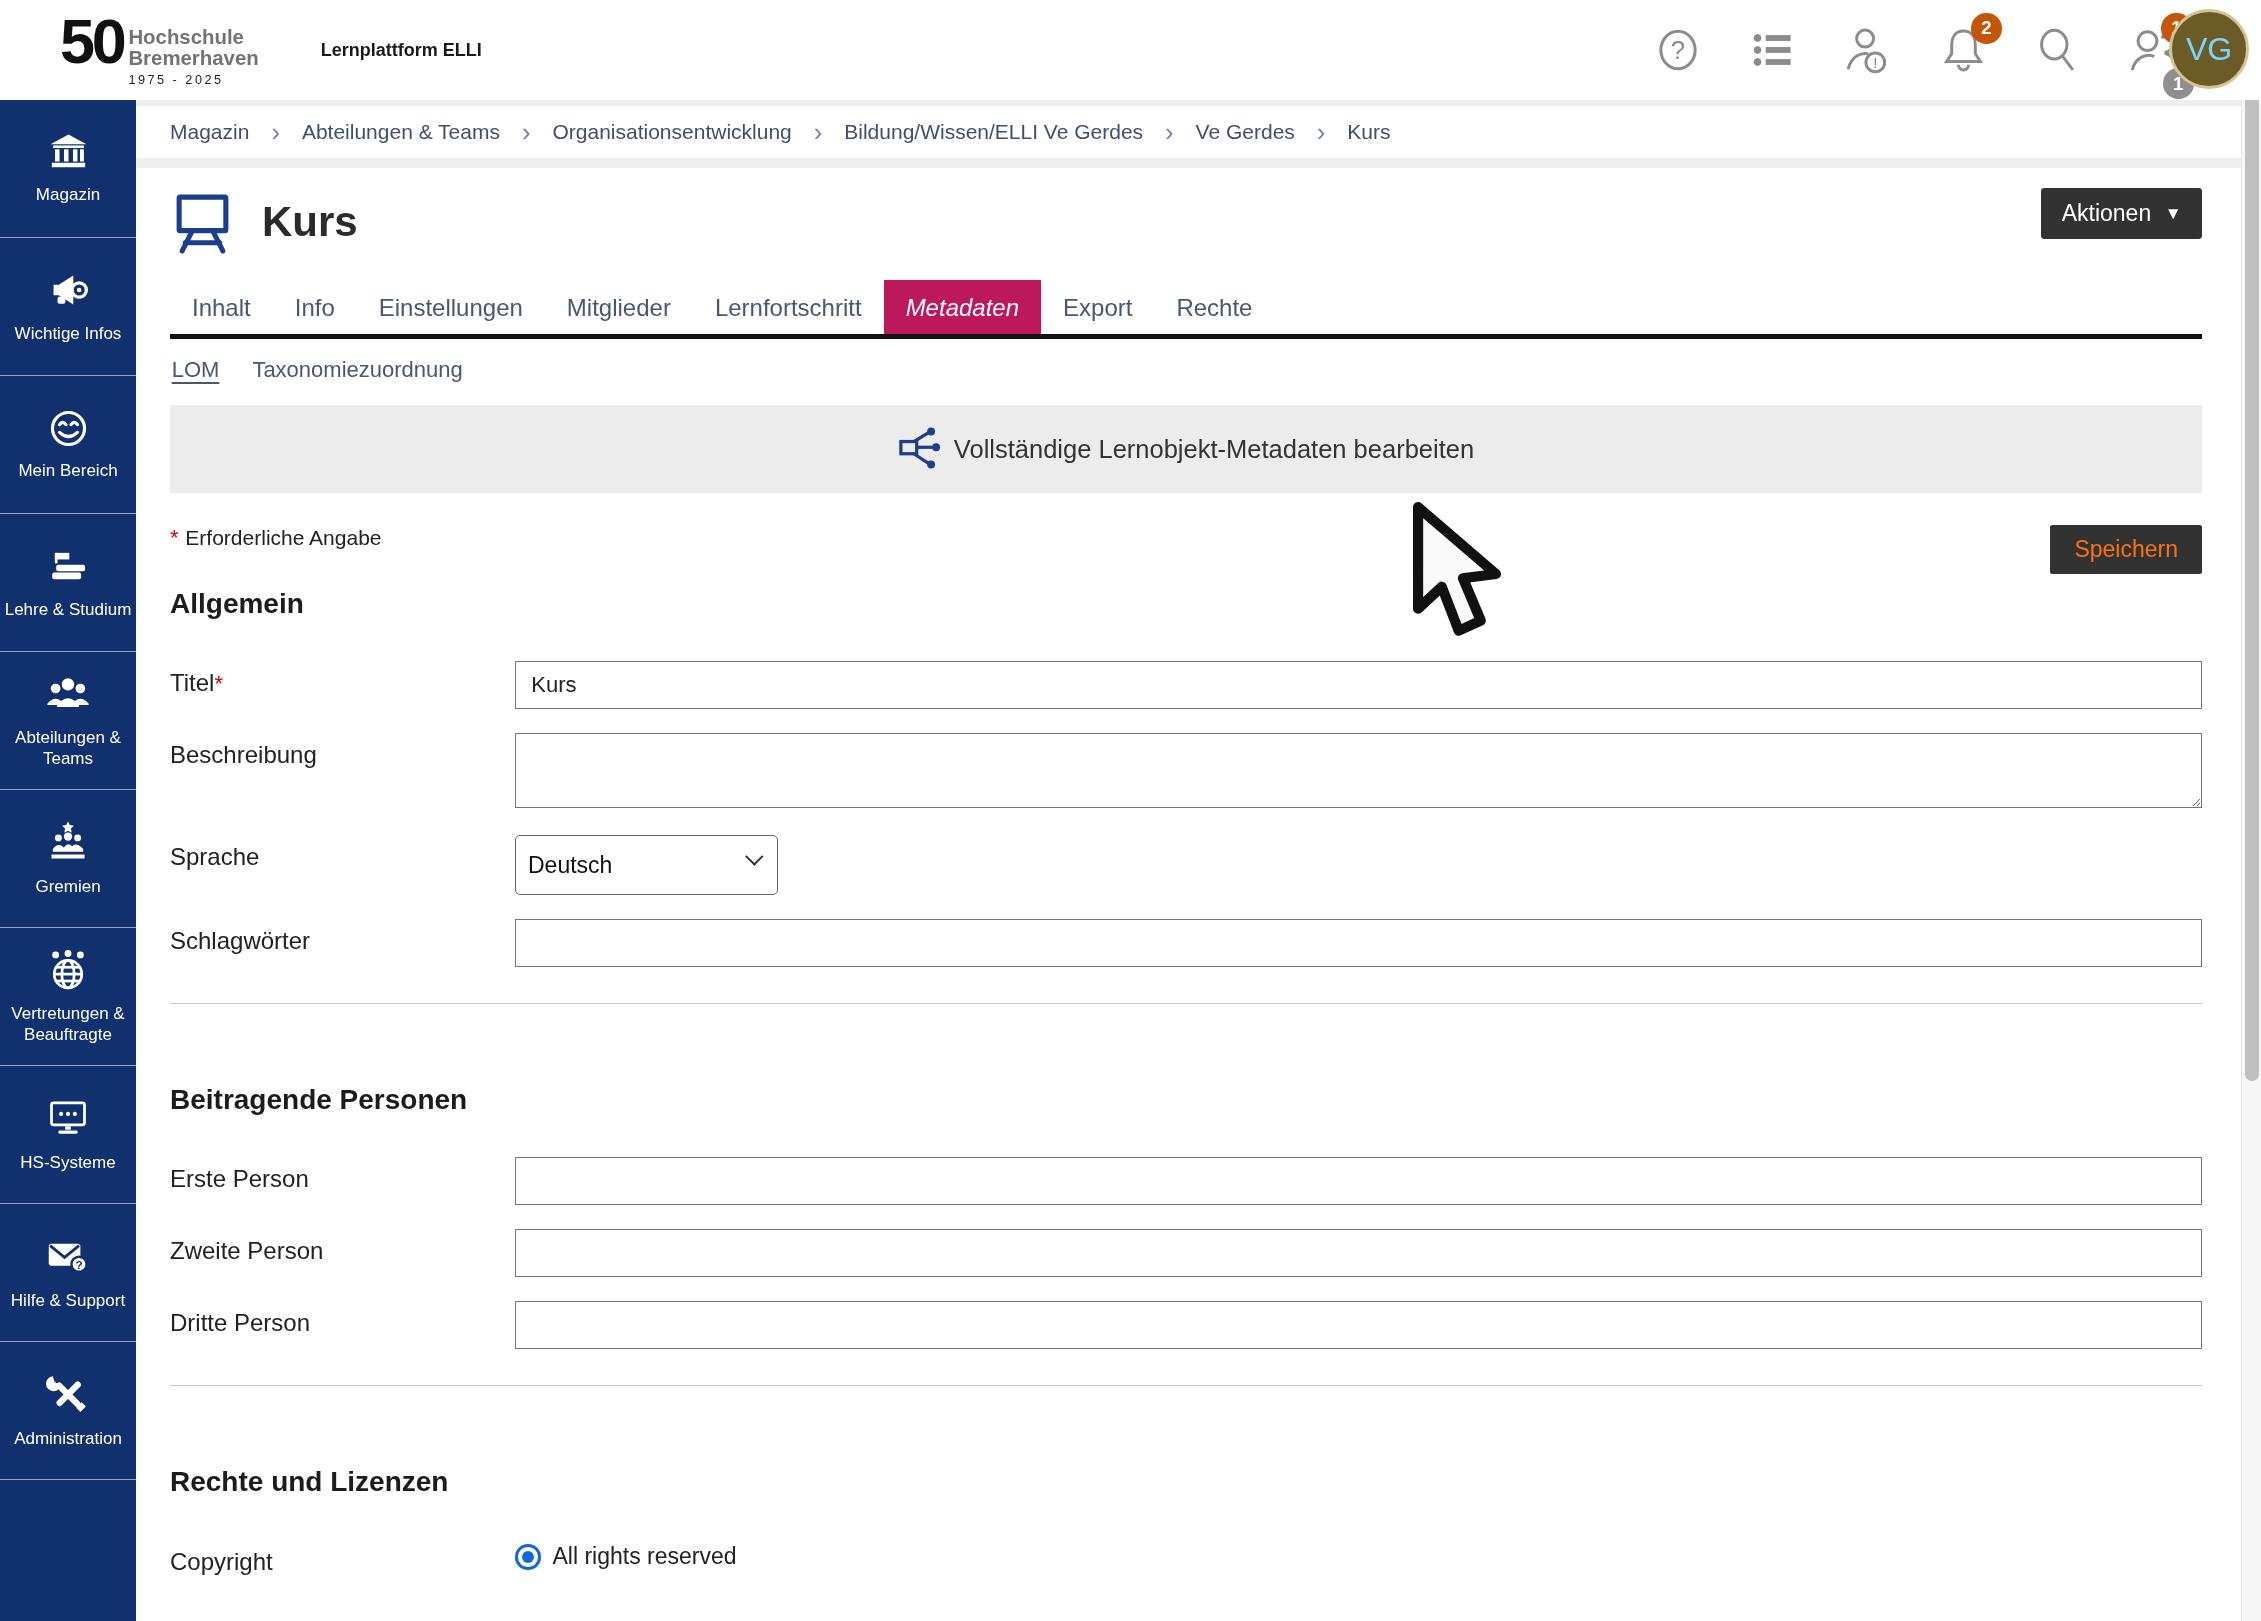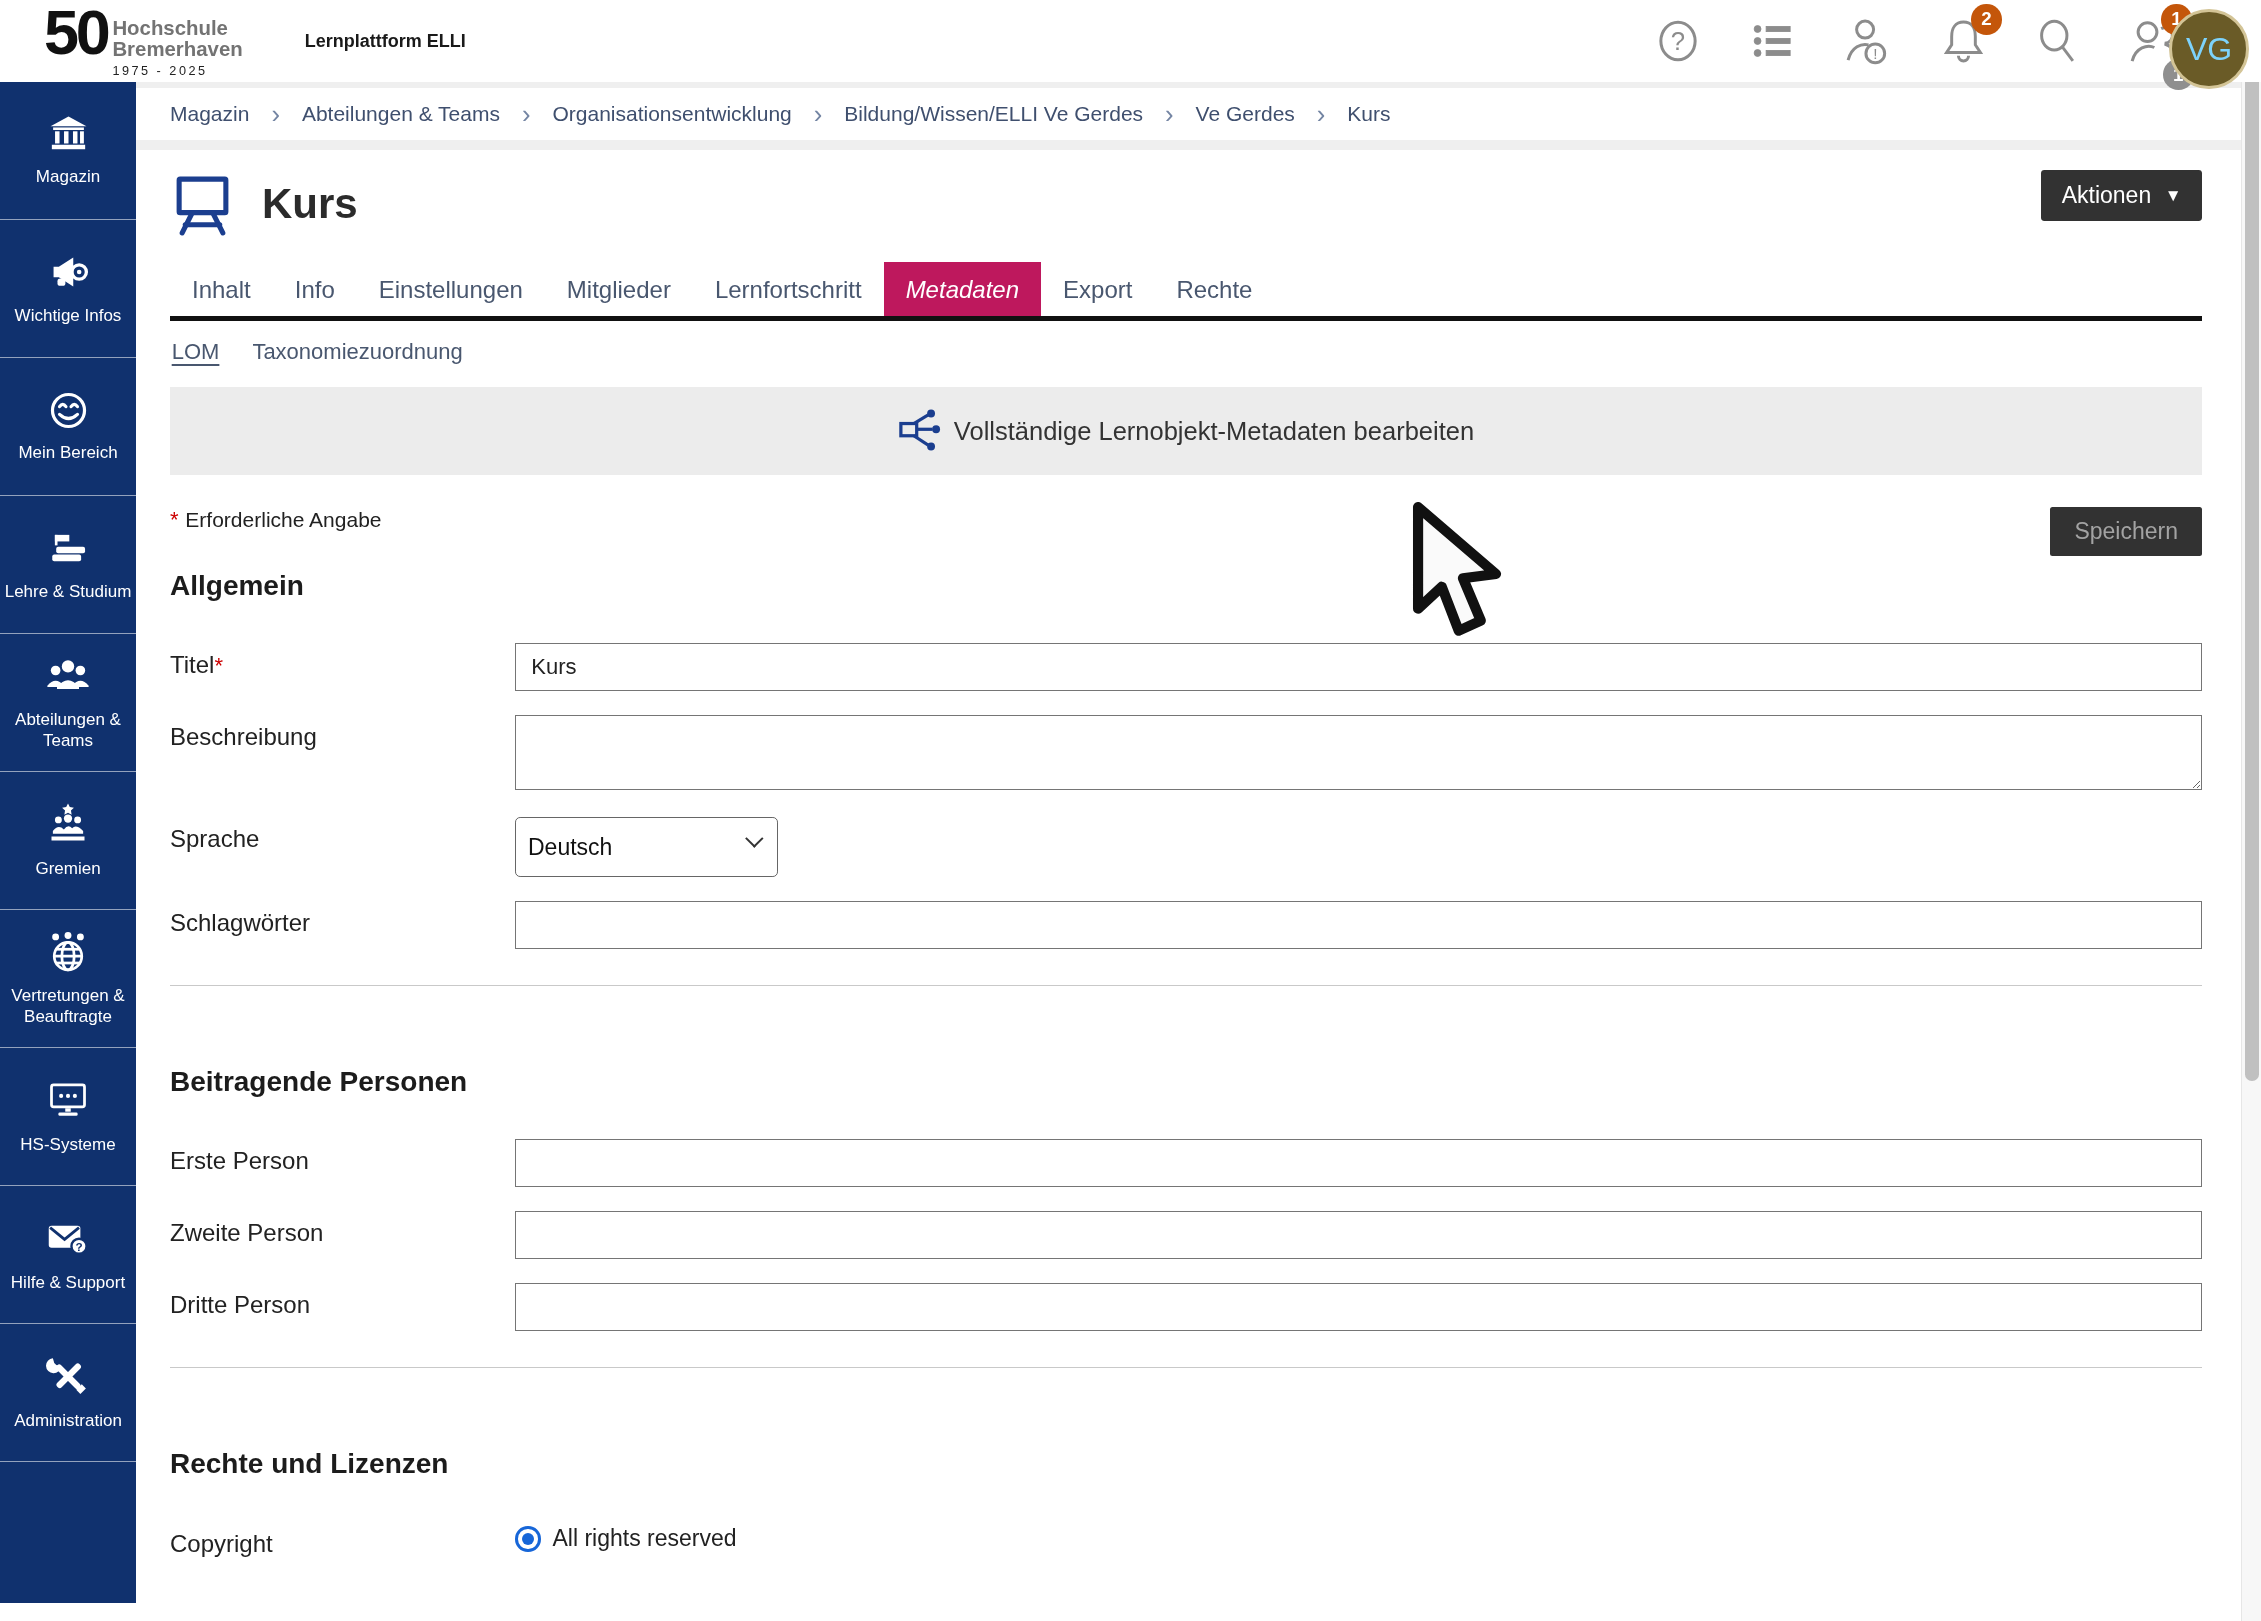--- a/index.html
+++ b/index.html
@@ -1,20 +1,20 @@
 <!DOCTYPE html>
 <html style="font-size:13.6px"><head>
 <meta charset="utf-8">
 <style>
   * { margin:0; padding:0; box-sizing:border-box; }
   body { font-family:"Liberation Sans", sans-serif; background:#fff; }
   .app { position:relative; width:2261px; height:1621px; overflow:hidden; background:#fff; }
 
   
-  .header { position:relative; height:82px; background:#fff; display:flex; align-items:center; z-index:5; }
+  .header { position:relative; height:100px; background:#fff; display:flex; align-items:center; z-index:5;padding-left:16px; }
   .logo { display:flex; align-items:flex-start; margin-left:44px; gap:5.1px; }
   .logo-number { font-size:63px; font-weight:bold; color:#111; line-height:0.9; letter-spacing:-3.4px; }
   .logo-textcol { margin-top:13.6px; }
   .logo-name { font-size:20.4px; font-weight:bold; color:#737373; line-height:1.05; }
   .logo-years { font-size:12.7px; color:#222; letter-spacing:2.5px; margin-top:3.4px; }
   .app-title { font-size:18px; font-weight:bold; color:#1a1a1a; margin-left:62px; }
   .header-spacer { flex:1; }
   .hicons { display:flex; align-items:center; gap:41px; margin-right:81px; }
   .hicon { position:relative; width:54px; height:54px; display:flex; align-items:center; justify-content:center; cursor:pointer; }
   .hicon svg { stroke:#8c8c8c; }
@@ -55,21 +55,21 @@
   .subtab.active { text-decoration:underline; text-underline-offset:5.1px; }
 
   
   .banner { margin-top:22px; height:88px; background:#ececec; display:flex; align-items:center; justify-content:center; gap:10px; cursor:pointer; }
   .banner-label { font-size:25.5px; color:#333; }
 
   
   .note-row { display:flex; justify-content:space-between; align-items:flex-start; margin-top:32px; }
   .req-note { font-size:21px; color:#222; }
   .req-star { color:#cc0000; font-size:22px; margin-right:6.8px; }
-  .save-btn { background:#323232; color:#a3a3a3; border:none; font-size:23px; padding:11px 24px; border-radius:2.5px; cursor:pointer; font-family:inherit; }
+  .save-btn { background:#323232; color:#f97316; border:none; font-size:23px; padding:11px 24px; border-radius:2.5px; cursor:pointer; font-family:inherit; }
 
   
   h2.sect { font-size:28px; font-weight:bold; color:#1c1c1c; }
   .sect-general { margin-top:13.6px; }
   .frow { display:flex; margin-top:24px; }
   .flabel { width:345px; flex-shrink:0; font-size:24px; color:#222; padding-top:8.5px; }
   .fctrl { flex:1; }
   .tinput { width:100%; height:48px; border:1.7px solid #757575; font-size:22px; padding:0 15.3px; font-family:inherit; color:#222; background:#fff; }
   .tarea { width:100%; height:75px; border:1.7px solid #757575; font-size:22px; padding:6.8px 15.3px; font-family:inherit; resize:both; }
   .select-wrap { position:relative; width:263px; }

